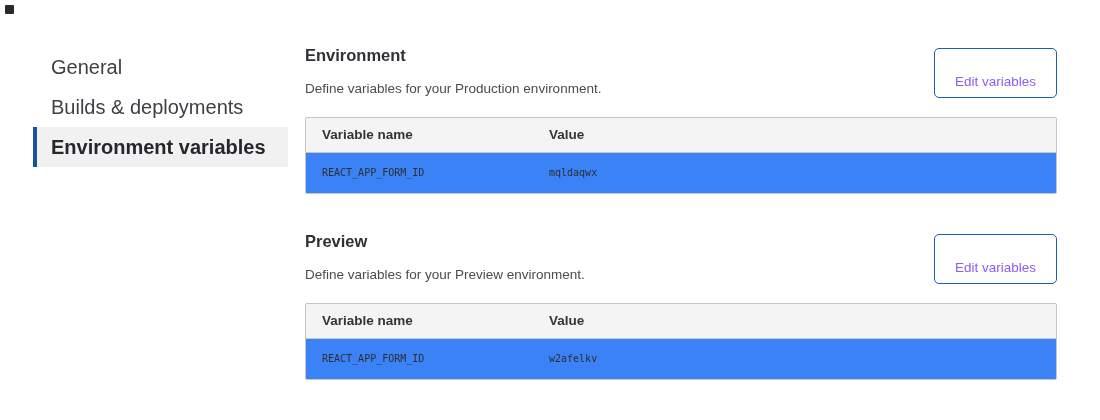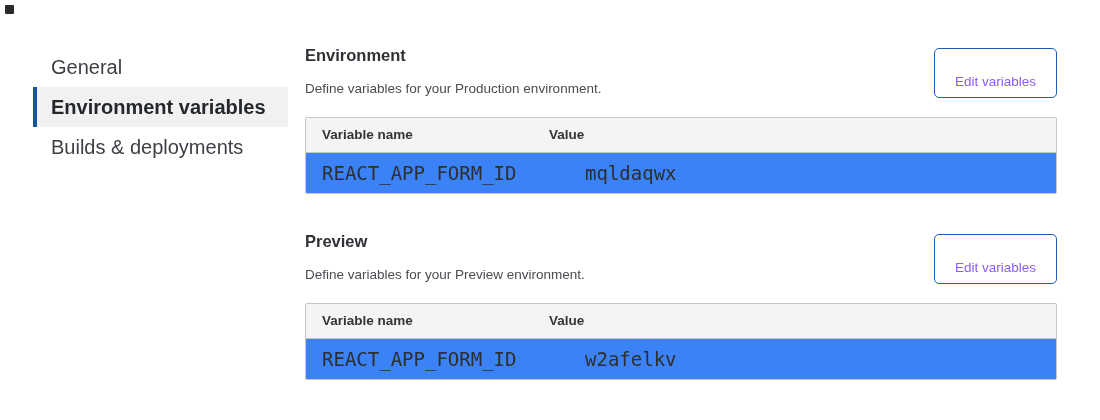--- a/index.html
+++ b/index.html
@@ -101,38 +101,37 @@
     border-bottom: 1px solid #c6c6c6;
     font-size: 13.5px;
     font-weight: 700;
     color: #313438;
   }
   .trow {
     display: flex;
     height: 40px;
     align-items: center;
     font-family: "DejaVu Sans Mono", "Liberation Mono", monospace;
-    font-size: 19px;
+    font-size: 10px;
     color: #2e2e2e;
-    gap: 36px;
   }
   .cell-name { width: 243px; padding-left: 16px; flex-shrink: 0; }
   .cell-value { flex: 1; }
 </style>
 </head>
 <body>
 
 <div class="corner-mark"></div>
 
 <div class="layout">
 
   <nav class="sidebar">
     <div class="nav-item">General</div>
+    <div class="nav-item">Builds &amp; deployments</div>
     <div class="nav-item active">Environment variables</div>
-    <div class="nav-item">Builds &amp; deployments</div>
   </nav>
 
   <main class="main">
 
     <section class="section">
       <div class="section-header">
         <div>
           <h2 class="section-title">Environment</h2>
           <p class="section-desc">Define variables for your Production environment.</p>
         </div>

